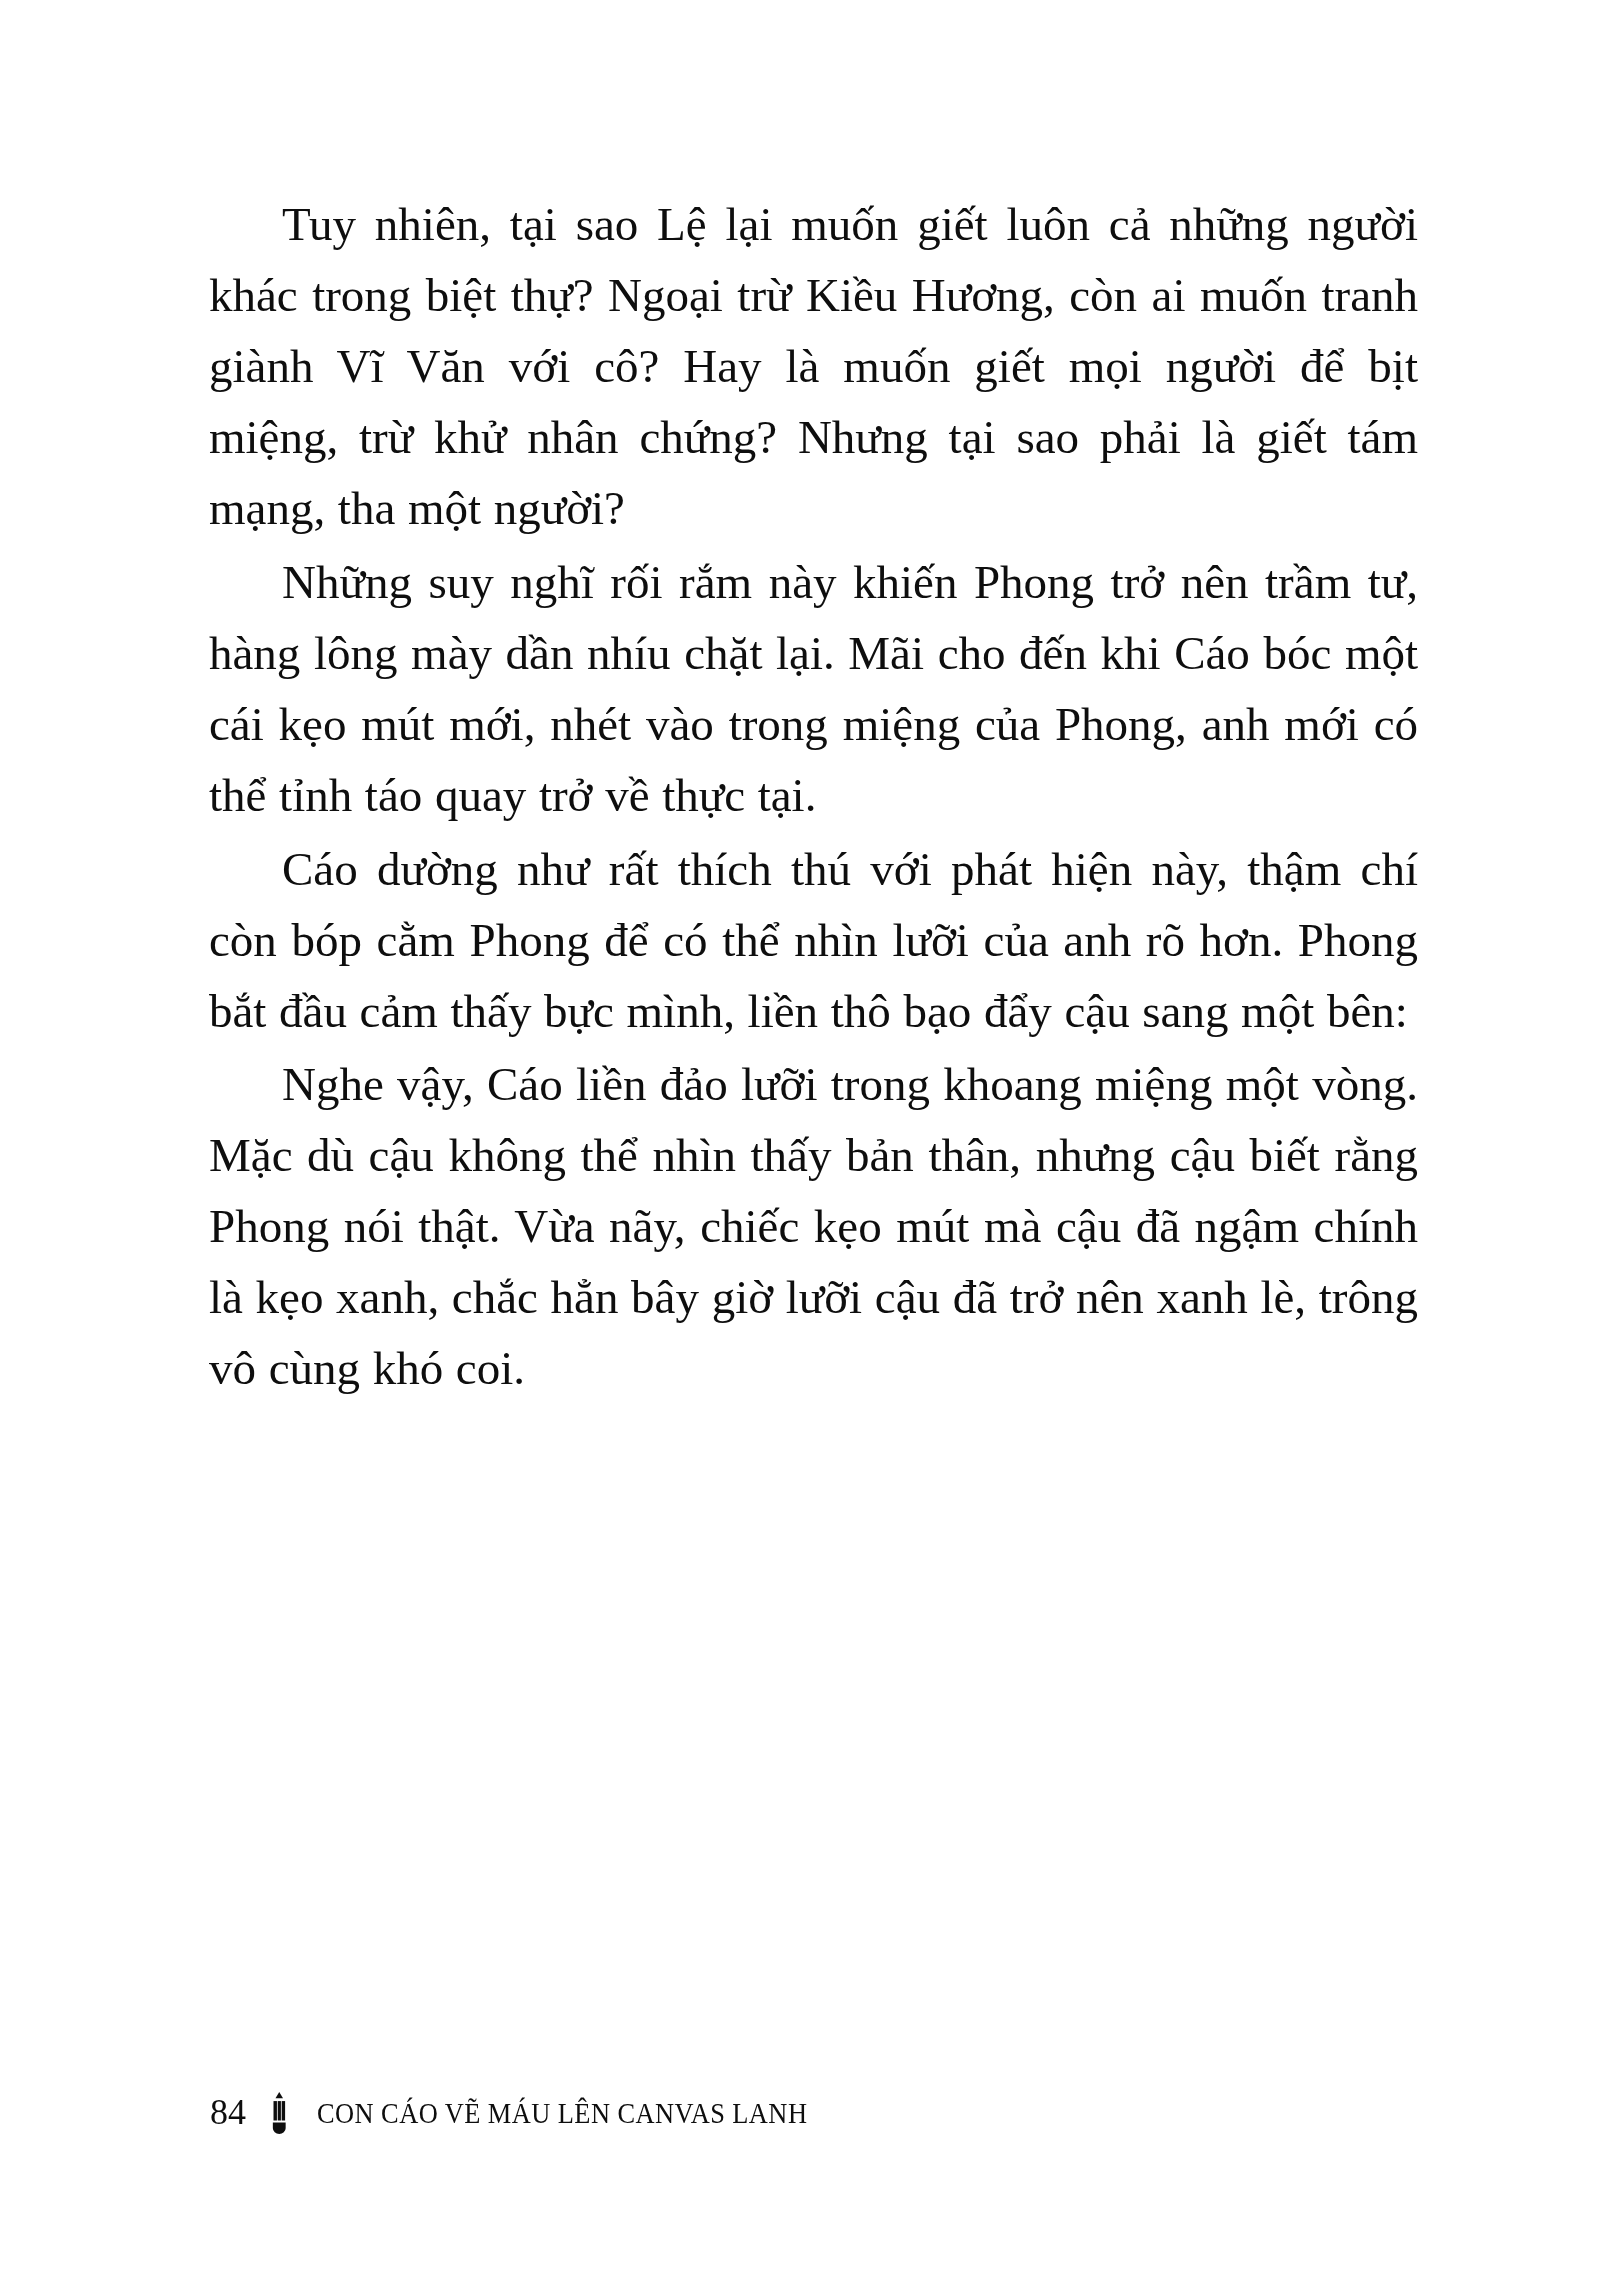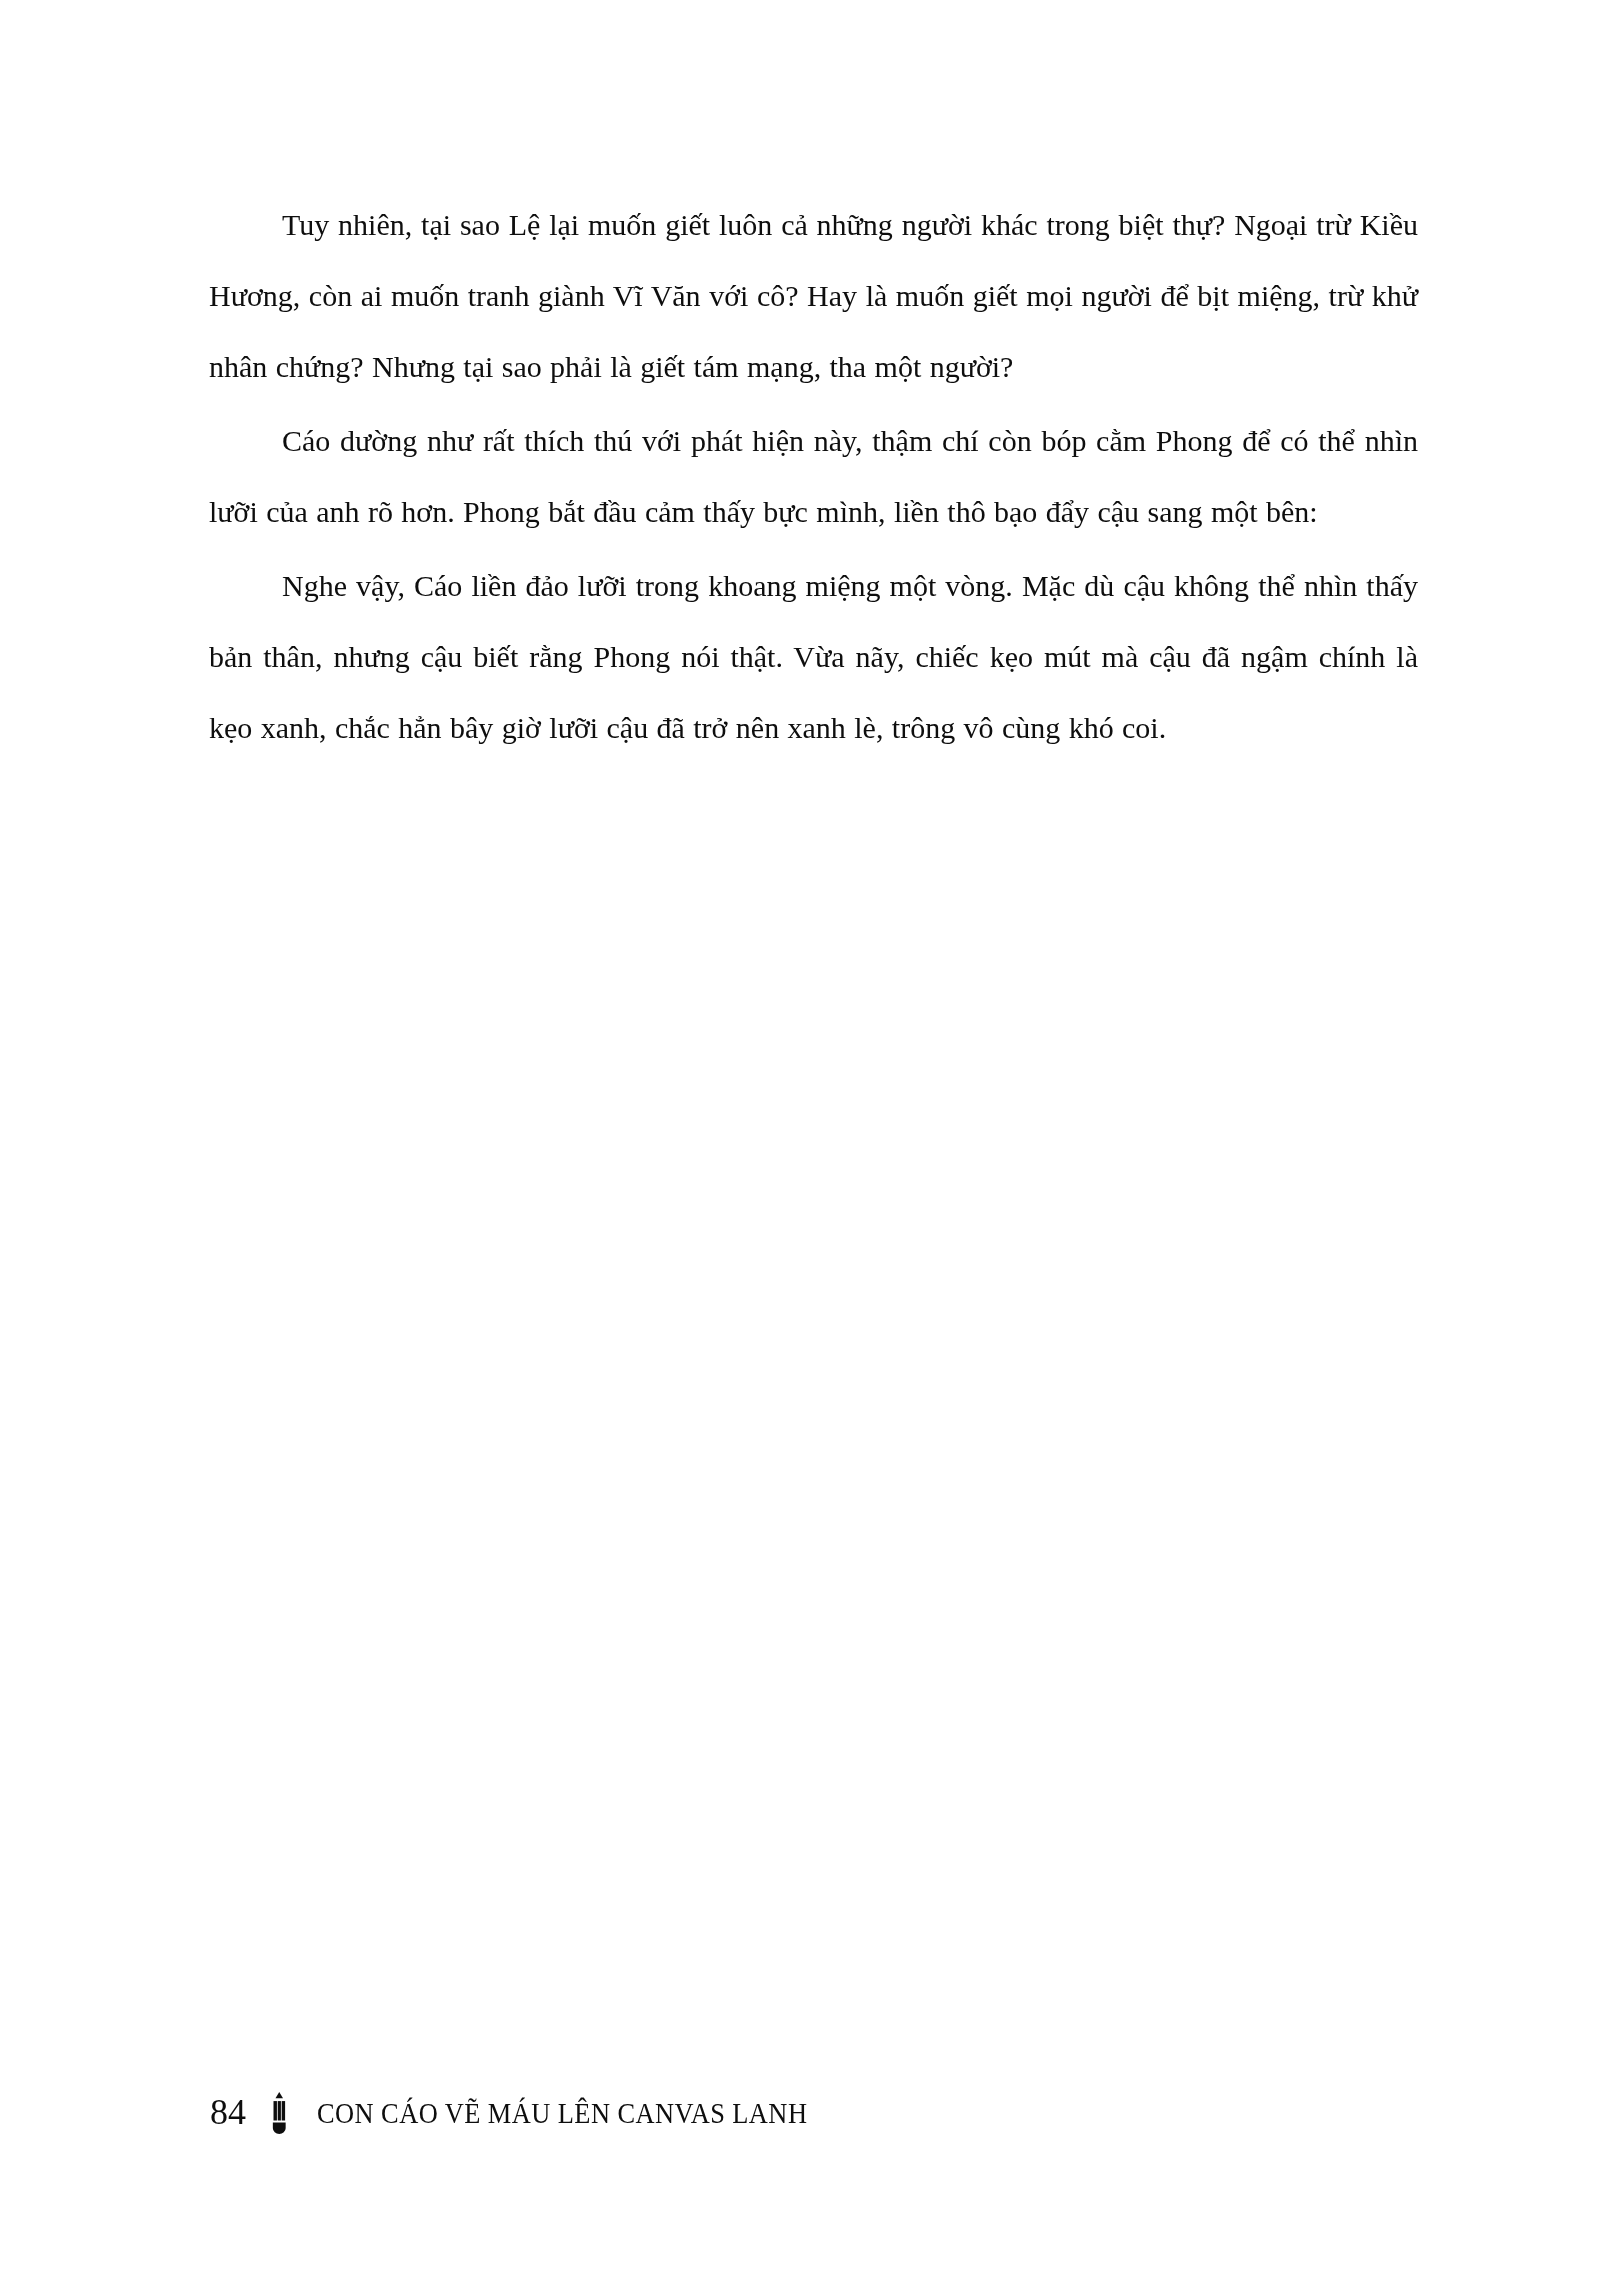--- a/index.html
+++ b/index.html
@@ -15,21 +15,21 @@
     color: #0e0e0e;
   }
   .page {
     position: absolute;
     left: 209px;
     top: 189px;
     width: 1209px;
   }
   .page p {
     margin: 0 0 2.8px 0;
-    font-size: 30px;
+    font-size: 47px;
     line-height: 71px;
     text-align: justify;
     text-indent: 73px;
     letter-spacing: 0px;
     word-spacing: 0.9px;
   }
   .footer {
     position: absolute;
     left: 210px;
     top: 2089px;
@@ -61,20 +61,21 @@
     display: inline-block;
     transform: scaleX(0.88);
     transform-origin: left center;
   }
 </style>
 </head>
 <body>
 
 <div class="page">
   <p>Tuy nhiên, tại sao Lệ lại muốn giết luôn cả những người khác trong biệt thự? Ngoại trừ Kiều Hương, còn ai muốn tranh giành Vĩ Văn với cô? Hay là muốn giết mọi người để bịt miệng, trừ khử nhân chứng? Nhưng tại sao phải là giết tám mạng, tha một người?</p>
+  <p>Những suy nghĩ rối rắm này khiến Phong trở nên trầm tư, hàng lông mày dần nhíu chặt lại. Mãi cho đến khi Cáo bóc một cái kẹo mút mới, nhét vào trong miệng của Phong, anh mới có thể tỉnh táo quay trở về thực tại.</p>
   <p>Cáo dường như rất thích thú với phát hiện này, thậm chí còn bóp cằm Phong để có thể nhìn lưỡi của anh rõ hơn. Phong bắt đầu cảm thấy bực mình, liền thô bạo đẩy cậu sang một bên:</p>
   <p>Nghe vậy, Cáo liền đảo lưỡi trong khoang miệng một vòng. Mặc dù cậu không thể nhìn thấy bản thân, nhưng cậu biết rằng Phong nói thật. Vừa nãy, chiếc kẹo mút mà cậu đã ngậm chính là kẹo xanh, chắc hẳn bây giờ lưỡi cậu đã trở nên xanh lè, trông vô cùng khó coi.</p>
 </div>
 
 <div class="footer">
   <span class="page-num">84</span>
   <span class="sep-icon">
     <svg viewBox="0 0 24 40" xmlns="http://www.w3.org/2000/svg" aria-hidden="true">
       <polygon points="12,1 8.6,6.6 15.4,6.6" fill="#0e0e0e"></polygon>
       <rect x="6.8" y="9.2" width="3.1" height="17.6" fill="#0e0e0e"></rect>

